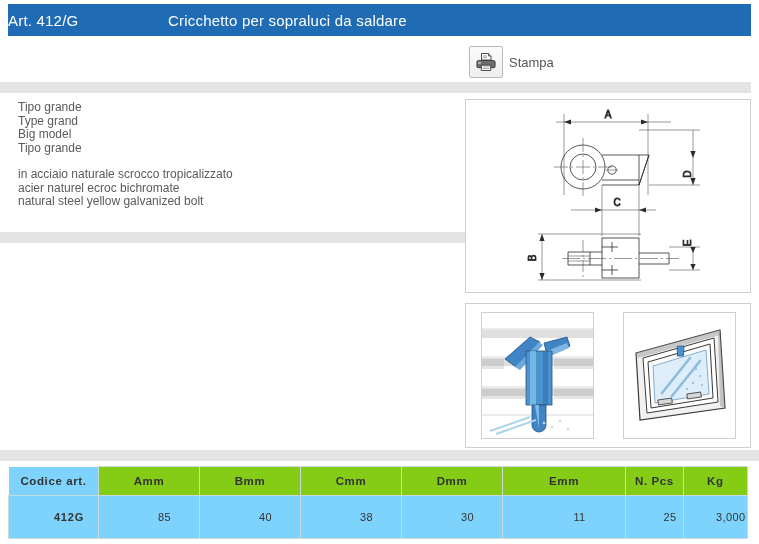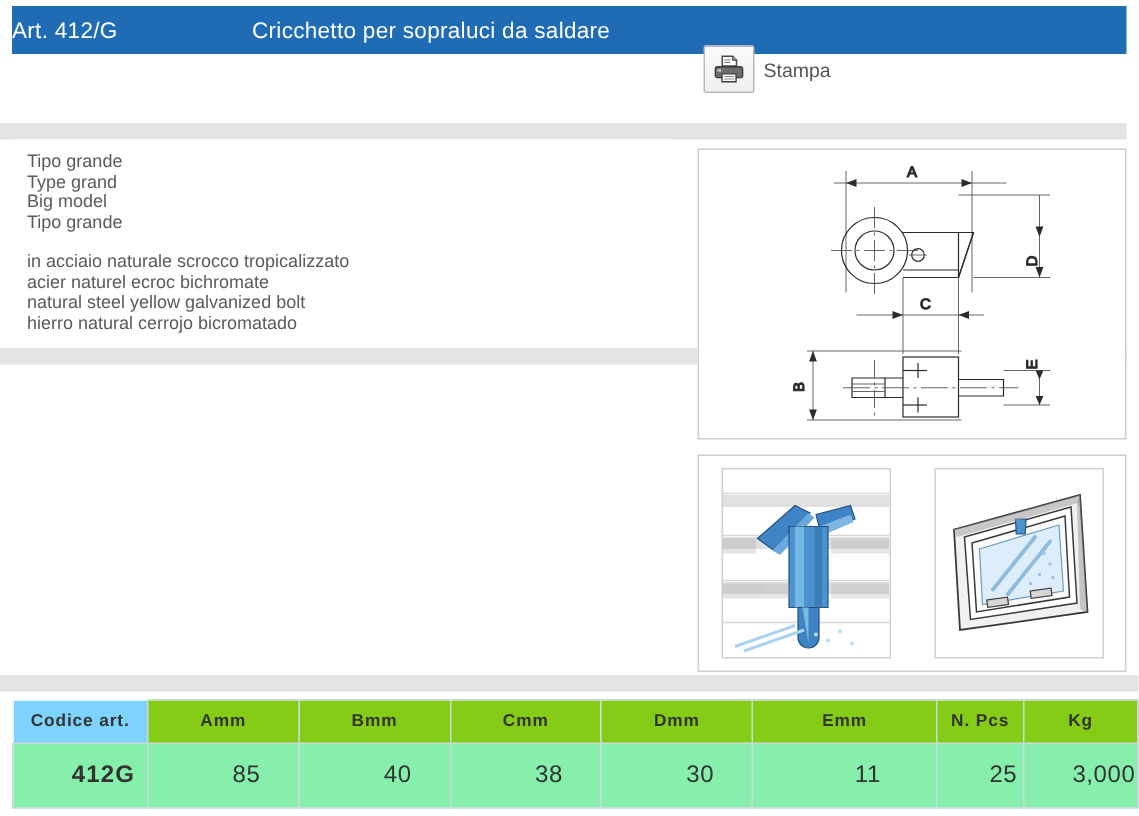--- a/index.html
+++ b/index.html
@@ -40,21 +40,21 @@
   .header-title {
     font-size: 15px;
     white-space: nowrap;
     letter-spacing: .2px;
   }
 
   
   .print-row {
     position: absolute;
     left: 0;
-    top: 24px;
+    top: 40px;
     width: 615px;
     height: 40px;
   }
   .print-button {
     position: absolute;
     left: 469px;
     top: 6px;
     display: flex;
     align-items: center;
     cursor: pointer;
@@ -172,23 +172,23 @@
     font-size: 11.5px;
   }
   .spec-table thead th.first-col {
     background: #7dd3fc;
     border-top-color: #ffffff;
     border-left-color: #ffffff;
     border-right-color: #c9dadc;
   }
   .spec-table tbody td {
     height: 43px;
-    background: #86efac;
+    background: #7dd3fc;
     font-weight: normal;
-    font-size: 16px;
+    font-size: 11px;
     letter-spacing: .4px;
     padding-left: 32px;
   }
   .spec-table tbody td.first-col {
     font-weight: bold;
     letter-spacing: .8px;
   }
   .col-code { width: 90px; }
   .col-a { width: 101px; }
   .col-b { width: 101px; }
@@ -243,21 +243,20 @@
   <div class="desc-block">
     <span class="desc-line">Tipo grande</span>
     <span class="desc-line">Type grand</span>
     <span class="desc-line">Big model</span>
     <span class="desc-line">Tipo grande</span>
   </div>
   <div class="desc-block second">
     <span class="desc-line">in acciaio naturale scrocco tropicalizzato</span>
     <span class="desc-line">acier naturel ecroc bichromate</span>
     <span class="desc-line">natural steel yellow galvanized bolt</span>
-    <span class="desc-line">hierro natural cerrojo bicromatado</span>
   </div>
 </div>
 
 <div class="drawing-panel">
   <svg width="284" height="192" viewBox="0 0 284 192">
     <g stroke="#2b2b2b" fill="none" stroke-width="0.8">
 
       <line x1="98" y1="14" x2="98" y2="95" stroke="#555" stroke-width="0.6"></line>
       <line x1="182" y1="14" x2="182" y2="95" stroke="#555" stroke-width="0.6"></line>
       <line x1="90" y1="22" x2="205" y2="22" stroke="#555" stroke-width="0.6"></line>

